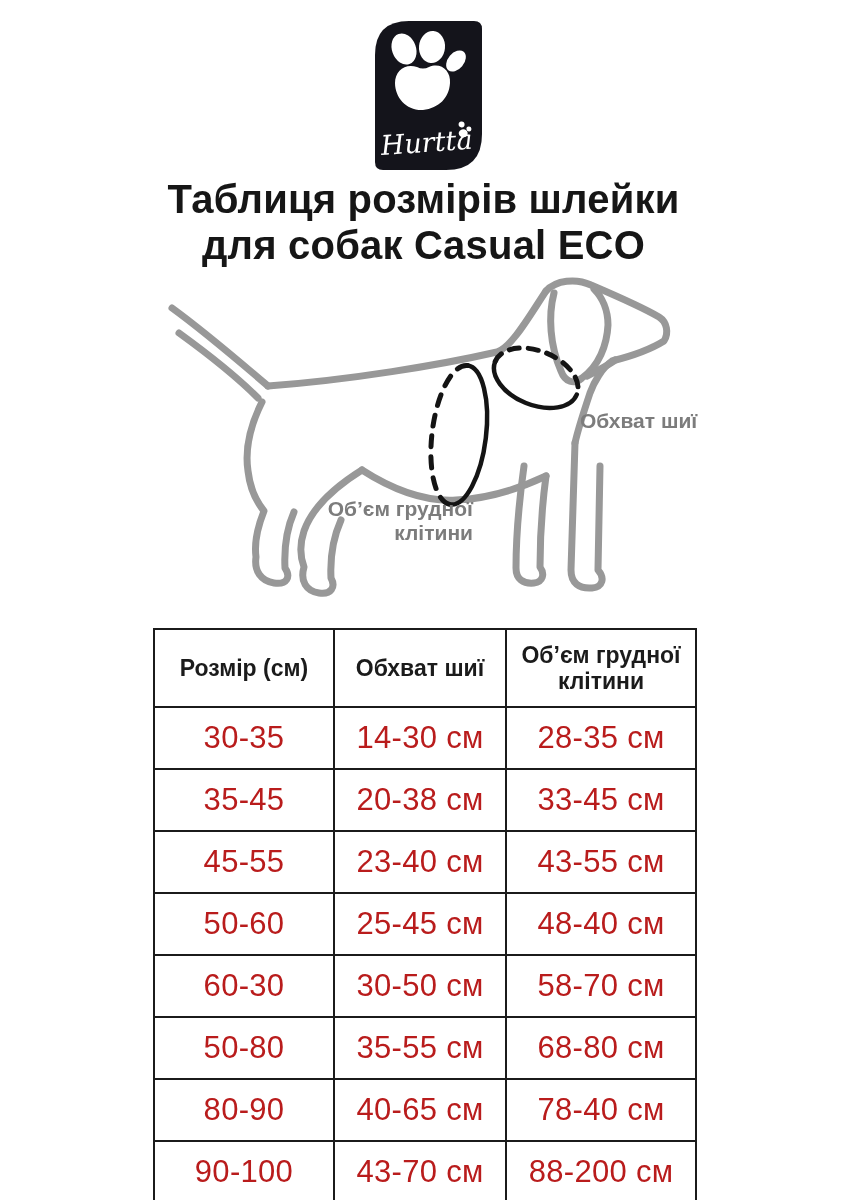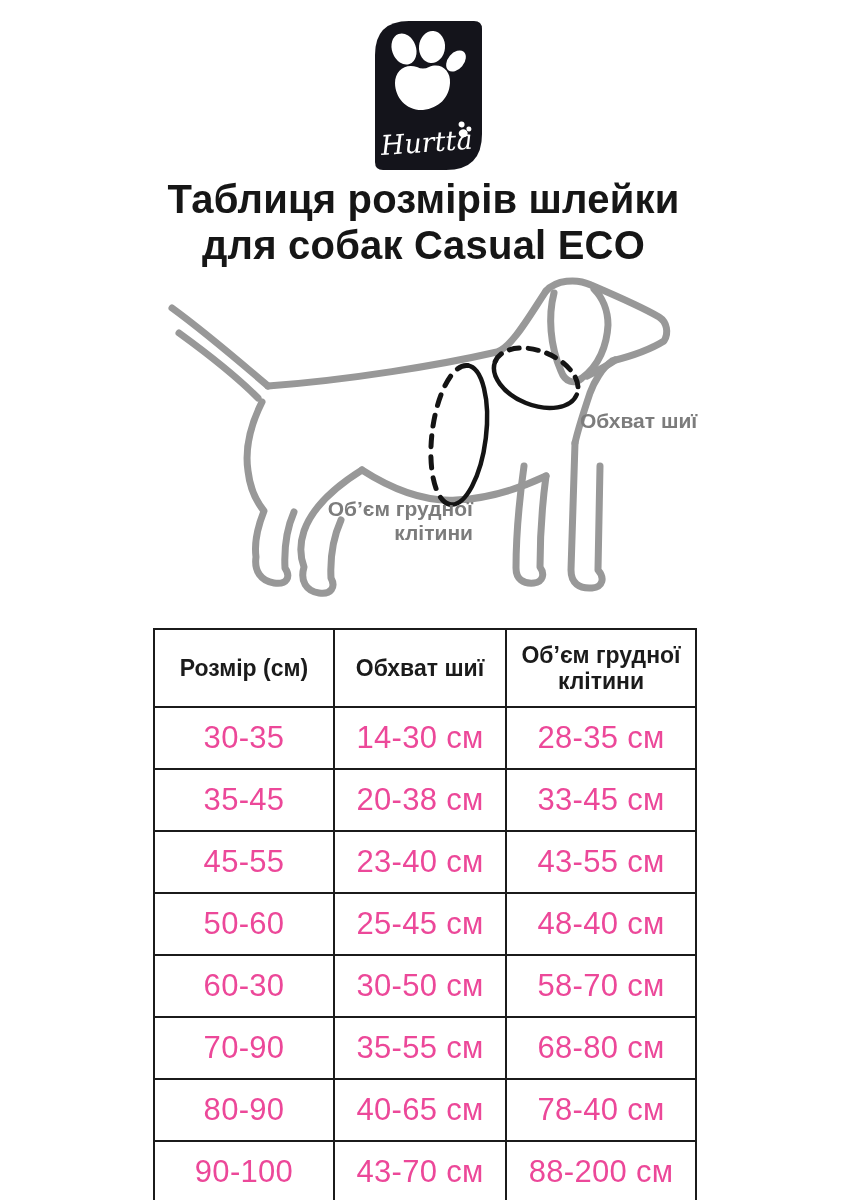--- a/index.html
+++ b/index.html
@@ -52,21 +52,21 @@
     height:60px;
     font-size:23px;
     line-height:26px;
     font-weight:bold;
     color:#1b1b1b;
   }
   .size-table td {
     height:61px;
     font-size:31px;
     font-weight:400;
-    color:#ec4899;
+    color:#b91c1c;
     letter-spacing:0.3px;
   }
 </style>
 </head>
 <body>
 
 <div class="page">
 
   <svg class="logo" viewBox="0 0 107 149" xmlns="http://www.w3.org/2000/svg">
     <path d="M 34,0 H 99 Q 107,0 107,8 V 113 Q 107,149 71,149 H 8 Q 0,149 0,141 V 34 Q 0,0 34,0 Z" fill="#14141b"></path>
@@ -164,21 +164,21 @@
           <td>50-60</td>
           <td>25-45 см</td>
           <td>48-40 см</td>
         </tr>
         <tr>
           <td>60-30</td>
           <td>30-50 см</td>
           <td>58-70 см</td>
         </tr>
         <tr>
-          <td>70-90</td>
+          <td>50-80</td>
           <td>35-55 см</td>
           <td>68-80 см</td>
         </tr>
         <tr>
           <td>80-90</td>
           <td>40-65 см</td>
           <td>78-40 см</td>
         </tr>
         <tr>
           <td>90-100</td>

